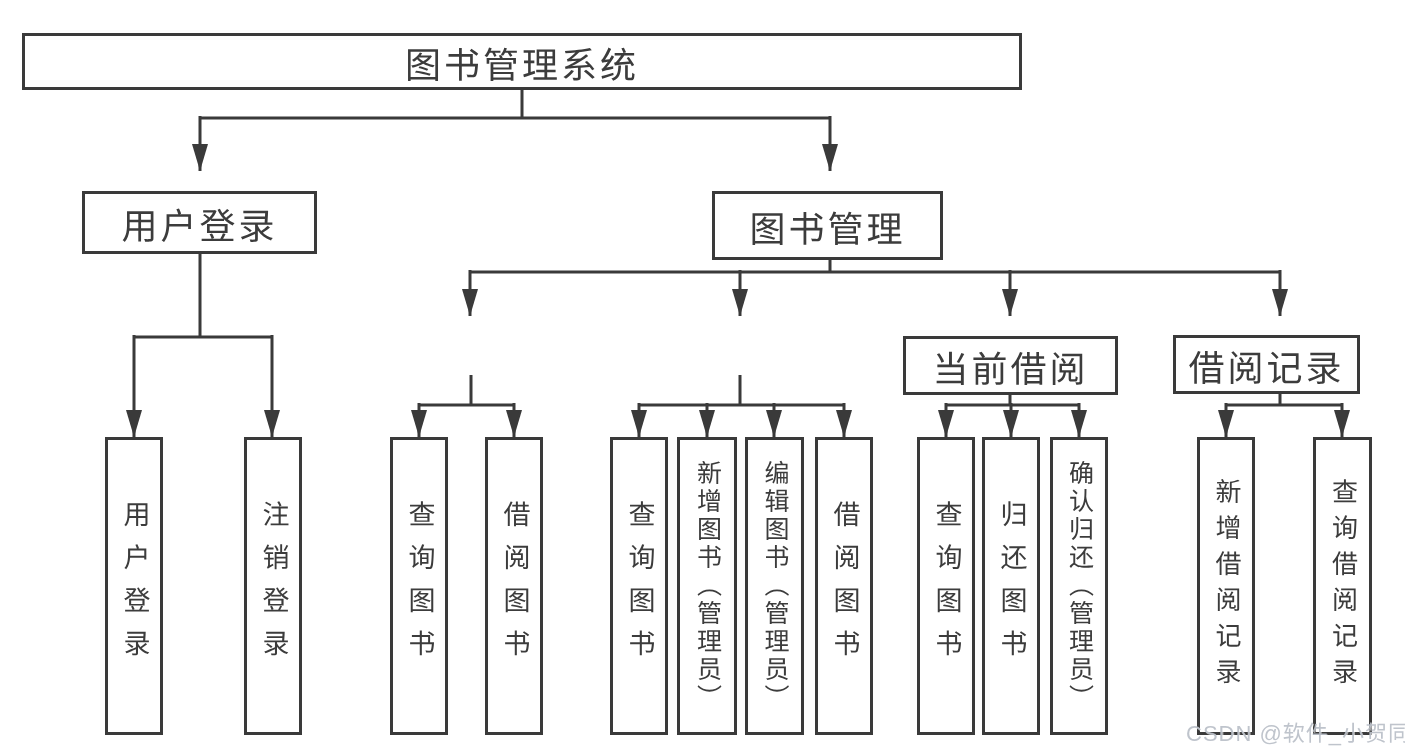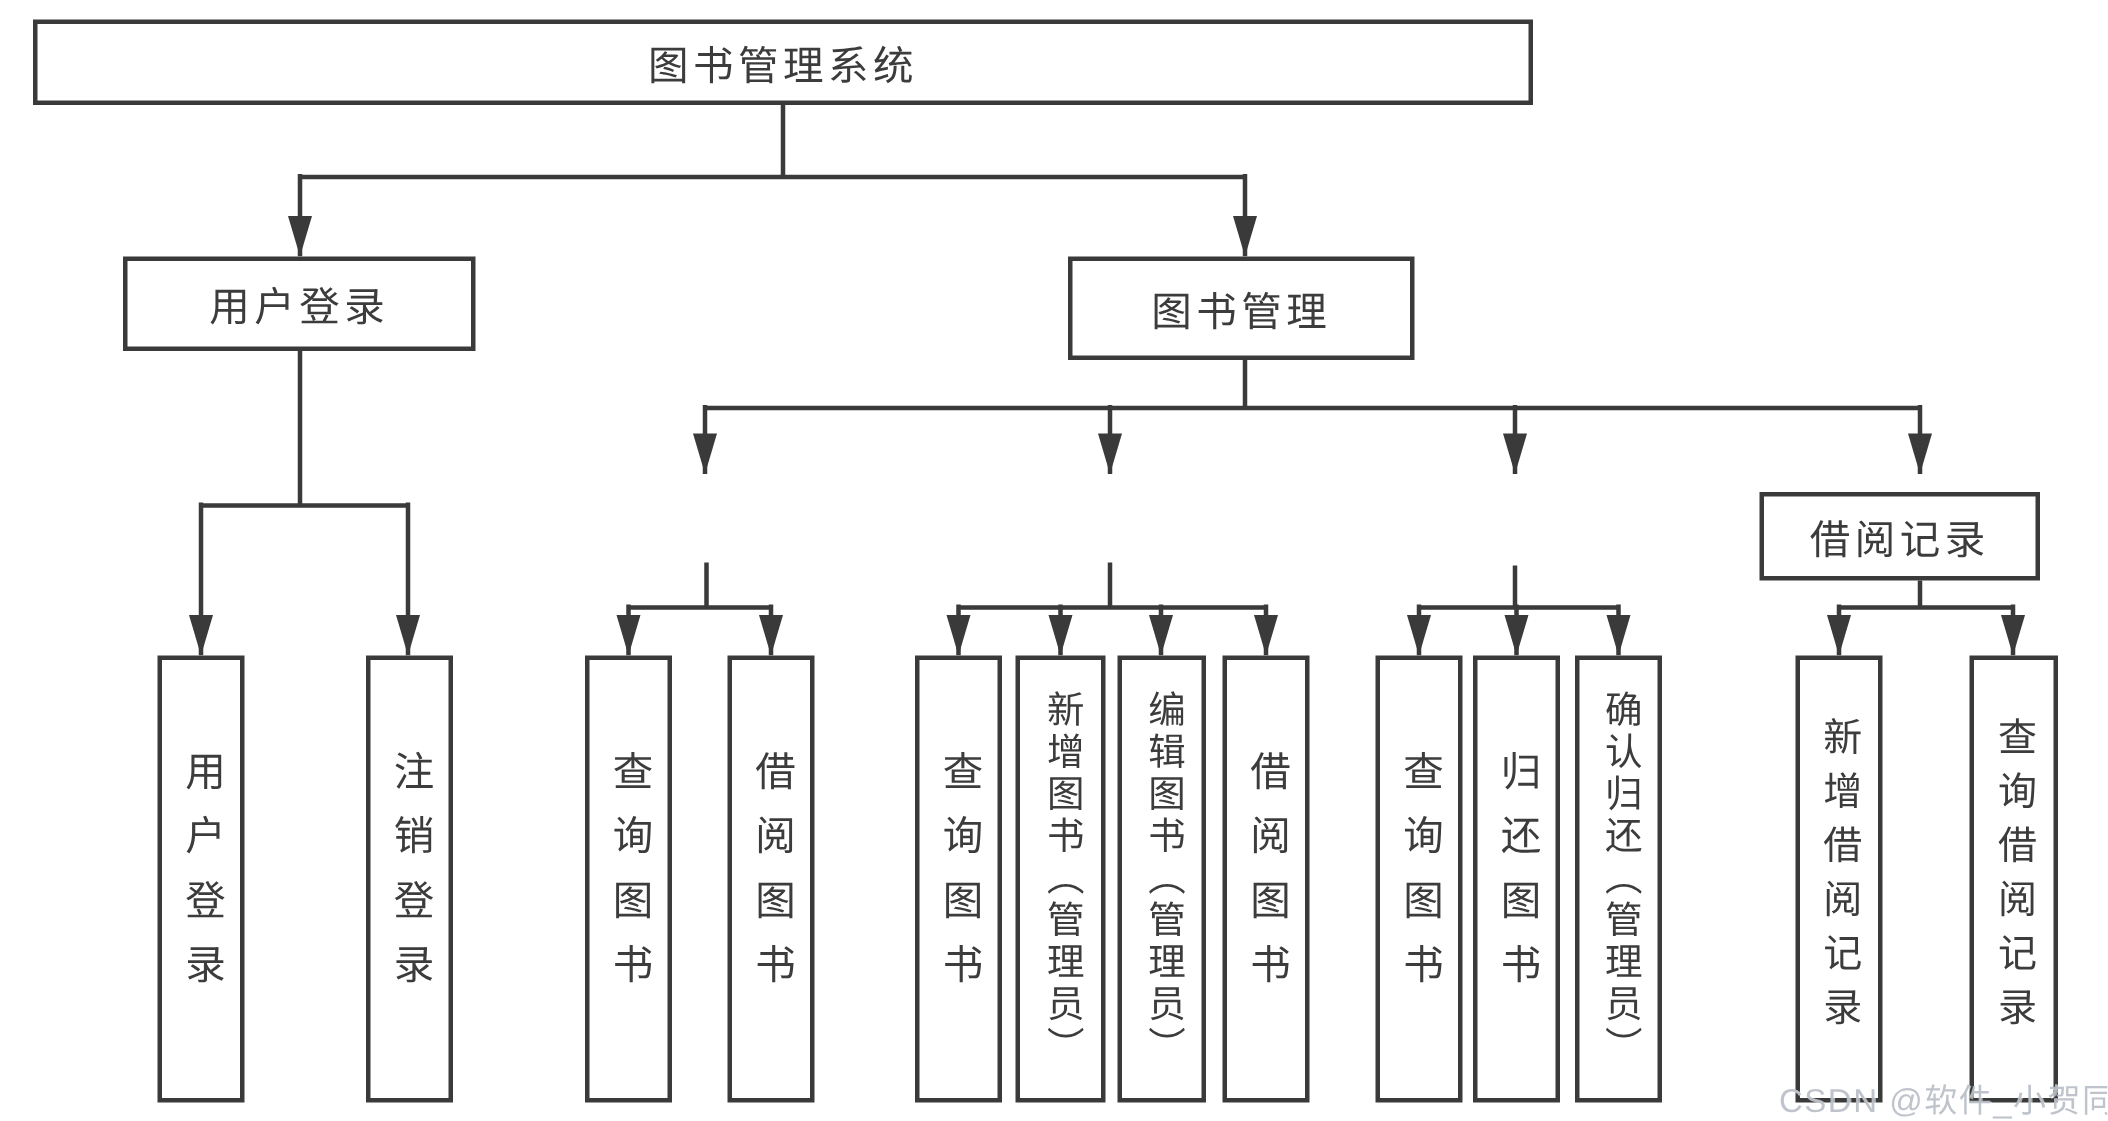--- a/index.html
+++ b/index.html
@@ -23,23 +23,24 @@
     box-sizing: border-box;
     border: 3px solid #3a3a3a;
     background: #ffffff;
     color: #3c3c3c;
     display: flex;
     align-items: center;
     justify-content: center;
     z-index: 2;
   }
   .h-node {
-    font-size: 27px;
+    font-size: 36px;
     letter-spacing: 3px;
     white-space: nowrap;
+    margin-top: 20px;
   }
   .v-node {
     writing-mode: vertical-rl;
     text-orientation: upright;
     line-height: 1;
   }
   .sp-wide  { font-size: 27px; letter-spacing: 16px; } 
   .sp-mid   { font-size: 26px; letter-spacing: 10px; } 
   .sp-tight { font-size: 25px; letter-spacing: 3px; }  
   .watermark {
@@ -90,21 +91,22 @@
       <polygon points="1218,410 1234,410 1226,437"></polygon>
       <polygon points="1334,410 1350,410 1342,437"></polygon>
     </g>
   </svg>
 
   <div class="node h-node" style="left:22px; top:13px; width:1000px; height:57px;">图书管理系统</div>
 
   <div class="node h-node" style="left:82px; top:171px; width:235px; height:63px;">用户登录</div>
   <div class="node h-node" style="left:712px; top:171px; width:231px; height:69px;">图书管理</div>
 
-  <div class="node h-node" style="left:1173px; top:328px; width:187px; height:59px;">借阅记录</div>
+  <div class="node h-node" style="left:903px; top:316px; width:215px; height:59px;">当前借阅</div>
+  <div class="node h-node" style="left:1173px; top:315px; width:187px; height:59px;">借阅记录</div>
 
   <div class="node v-node sp-wide" style="left:105px; top:437px; width:58px; height:298px;">用户登录</div>
   <div class="node v-node sp-wide" style="left:244px; top:437px; width:58px; height:298px;">注销登录</div>
 
   <div class="node v-node sp-wide" style="left:390px; top:437px; width:58px; height:298px;">查询图书</div>
   <div class="node v-node sp-wide" style="left:485px; top:437px; width:58px; height:298px;">借阅图书</div>
 
   <div class="node v-node sp-wide" style="left:610px; top:437px; width:58px; height:298px;">查询图书</div>
   <div class="node v-node sp-tight" style="left:677px; top:437px; width:60px; height:298px;">新增图书（管理员）</div>
   <div class="node v-node sp-tight" style="left:745px; top:437px; width:59px; height:298px;">编辑图书（管理员）</div>

